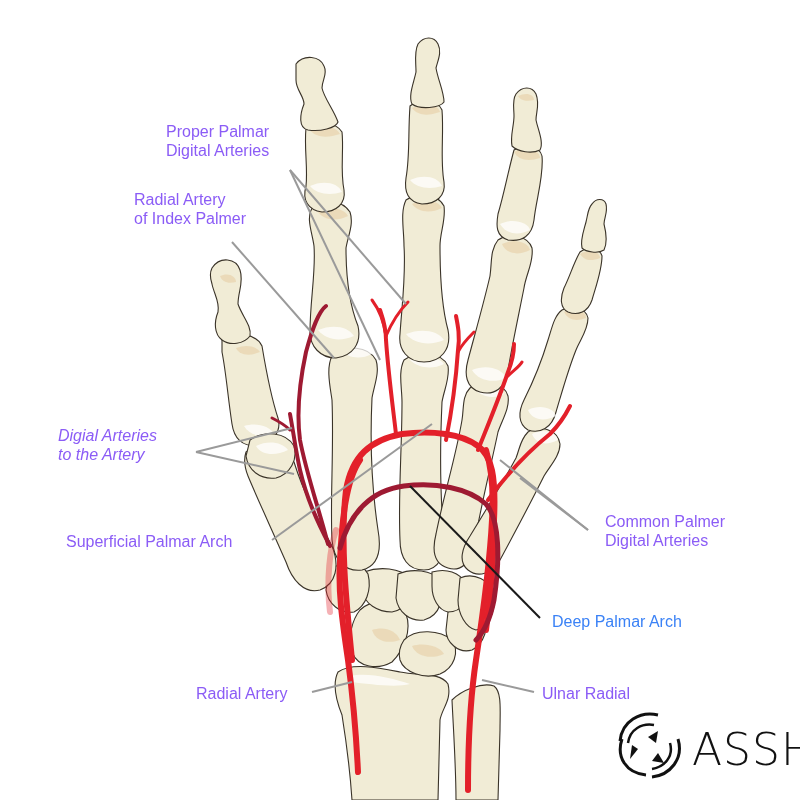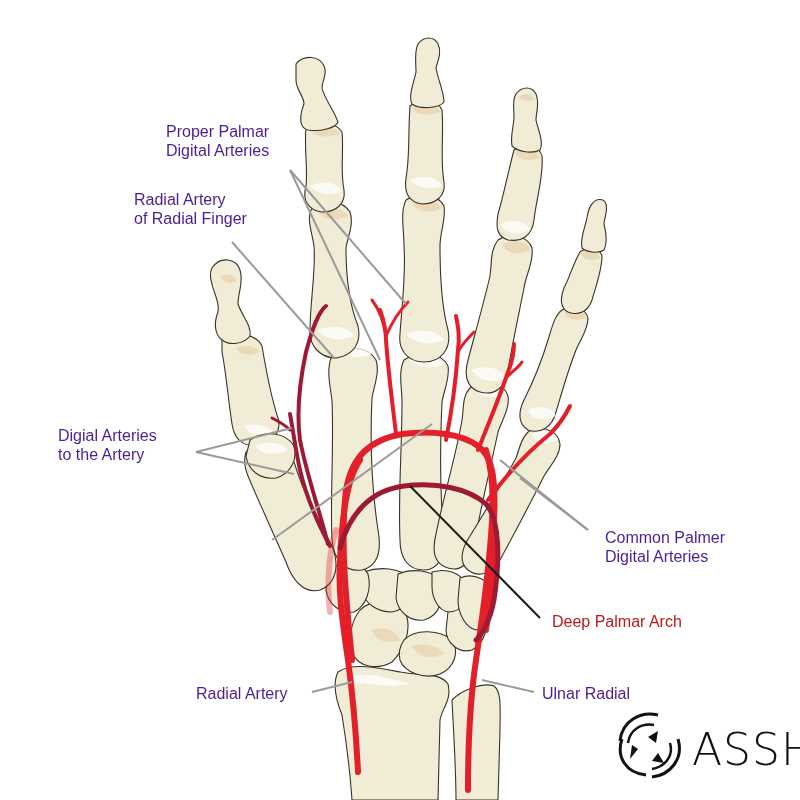--- a/index.html
+++ b/index.html
@@ -1,19 +1,19 @@
 <!DOCTYPE html>
 <html><head>
 <meta charset="utf-8">
 <style>
   html, body { margin: 0; padding: 0; background: #ffffff; }
   body { width: 800px; height: 800px; position: relative; overflow: hidden; font-family: "Liberation Sans", sans-serif; }
   #stage { position: absolute; left: 0; top: 0; width: 800px; height: 800px; }
-  .label { position: absolute; color: #4c1d95; font-size: 16px; line-height: 19px; white-space: nowrap; }
-  .label.dark { color: #b91c1c; }
+  .label { position: absolute; color: #8b5cf6; font-size: 16px; line-height: 19px; white-space: nowrap; }
+  .label.dark { color: #3b82f6; }
   .logo { position: absolute; left: 612px; top: 722px; display: flex; align-items: center; }
   .logo-text { font-size: 44px; font-family: "DejaVu Sans", sans-serif; color: #111; letter-spacing: 1px; margin-left: 6px; font-weight: 300; }
 </style>
 </head>
 <body>
 
 <div id="stage">
 <svg width="800" height="800" viewBox="0 0 800 800">
   <defs>
     <style>
@@ -170,30 +170,33 @@
 </svg>
 
 
 <div class="label" style="left:166px; top:122px;">
   <div>Proper Palmar</div>
   <div>Digital Arteries</div>
 </div>
 
 <div class="label" style="left:134px; top:190px;">
   <div>Radial Artery</div>
-  <div>of Radial Finger</div>
-</div>
-
-<div class="label" style="left:58px; top:426px;">
+  <div>of Index Palmer</div>
+</div>
+
+<div class="label" style="left:58px; top:426px;font-style:italic;">
   <div>Digial Arteries</div>
   <div>to the Artery</div>
 </div>
 
-
-<div class="label" style="left:605px; top:512px;margin-top:16px;">
+<div class="label" style="left:66px; top:532px;">
+  <div>Superficial Palmar Arch</div>
+</div>
+
+<div class="label" style="left:605px; top:512px;">
   <div>Common Palmer</div>
   <div>Digital Arteries</div>
 </div>
 
 <div class="label dark" style="left:552px; top:612px;">
   <div>Deep Palmar Arch</div>
 </div>
 
 <div class="label" style="left:196px; top:684px;">
   <div>Radial Artery</div>

